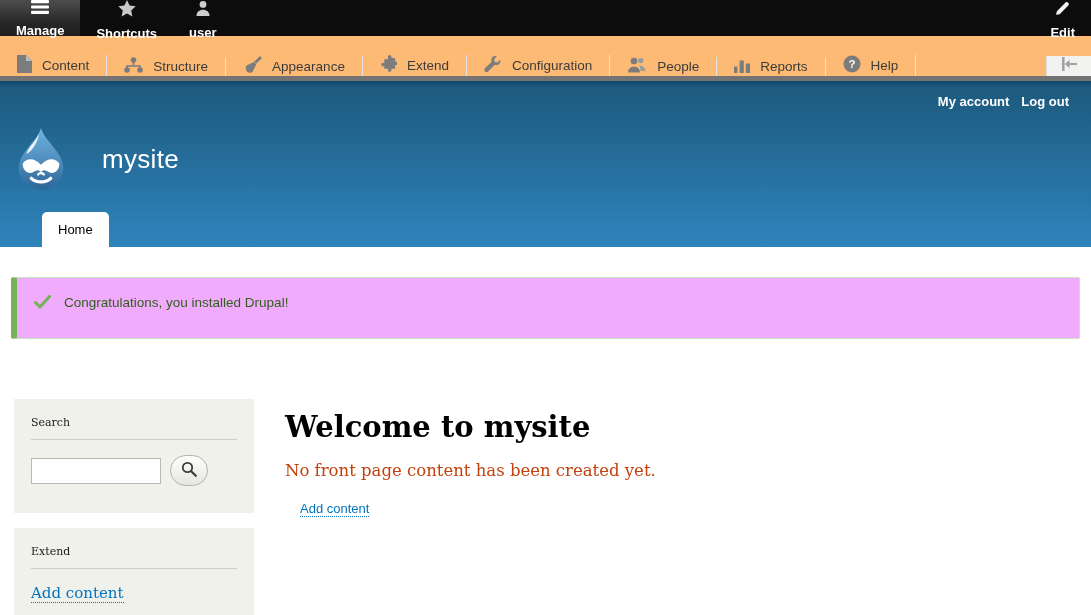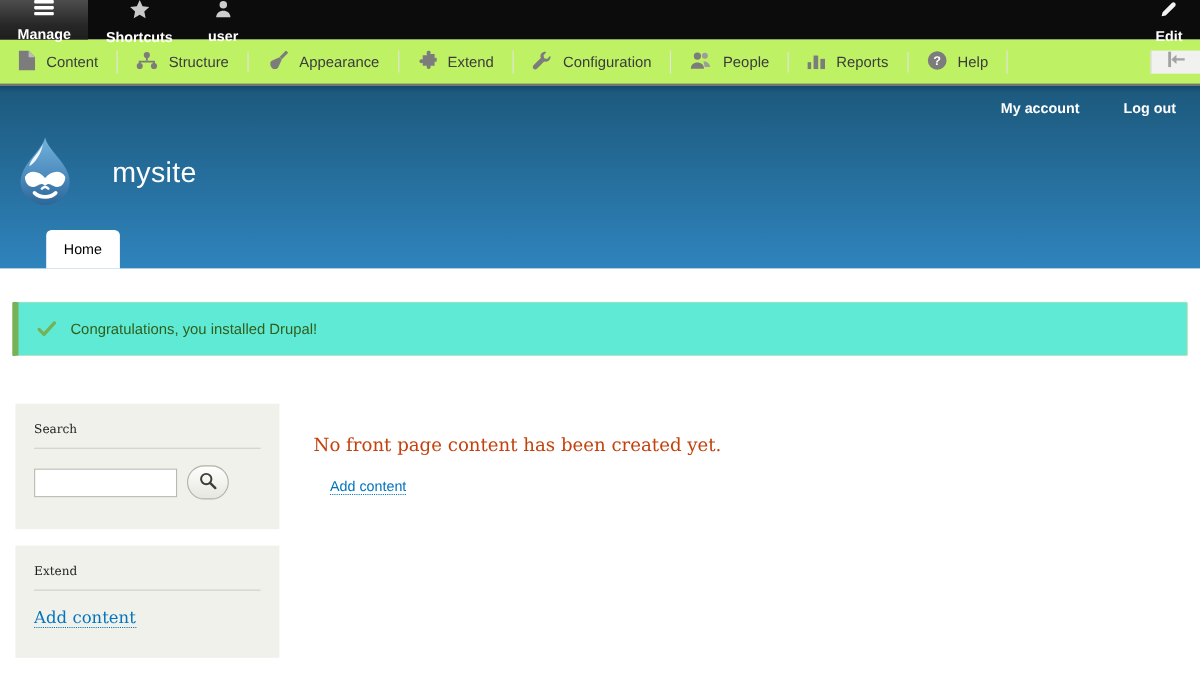--- a/index.html
+++ b/index.html
@@ -8,42 +8,42 @@
 
   
   .admin-bar{height:36px;background:#0c0c0c;display:flex;justify-content:space-between;align-items:stretch;}
   .bar-group{display:flex;align-items:stretch;}
   .bar-item{display:flex;align-items:center;gap:9px;padding:0 16px;font-size:13px;
             font-weight:bold;color:#fff;cursor:pointer;text-decoration:none;flex-direction:column;}
   .bar-item.active{background:linear-gradient(180deg,#4d4d4d 0%,#262626 65%,#1e1e1e 100%);}
   .bar-item .icn{display:flex;align-items:center;}
 
   
-  .tray{height:40px;background:#bef264;border-bottom:2px solid #737373;display:flex;align-items:center;box-sizing:content-box;}
+  .tray{height:40px;background:#fdba74;border-bottom:5px solid #737373;display:flex;align-items:flex-end;box-sizing:content-box;}
   .tray-item{display:flex;align-items:center;gap:10px;padding:0 17px;font-size:13.5px;color:#3c3c3c;
              border-right:1px solid #e3e3e1;cursor:pointer;text-decoration:none;}
   .tray-spacer{flex:1;}
   .tray-toggle{width:44px;background:#f1f1ef;border-left:1px solid #dcdcda;display:flex;
                align-items:center;justify-content:center;cursor:pointer;}
 
   
   .site-header{height:166px;position:relative;
      background:linear-gradient(180deg,#12486a 0px,#1d5a7e 6px,#2f84bd 100%);}
-  .secondary{position:absolute;top:13px;right:22px;display:flex;gap:40px;}
+  .secondary{position:absolute;top:13px;right:22px;display:flex;gap:12px;}
   .secondary a{color:#fff;font-size:13px;font-weight:bold;text-decoration:none;}
   .branding{position:absolute;top:46px;left:12px;display:flex;align-items:center;gap:32px;}
   .logo svg{display:block;}
   .site-name{color:#fff;font-size:26px;text-decoration:none;letter-spacing:.3px;}
   .primary-tabs{position:absolute;bottom:0;left:14px;padding-left:28px;}
   .tab{display:inline-block;background:#fff;color:#000;font-size:13px;
        padding:10px 16px 10px;border-radius:5px 5px 0 0;text-decoration:none;cursor:pointer;}
 
   
-  .message{margin:30px 11px 0;background:#5eead4;border:1px solid #c9e1bd;border-left:6px solid #77b259;
-           border-radius:2px;padding:17px 16px 16px 47px;font-size:13.5px;color:#325e1c;position:relative;}
+  .message{margin:30px 11px 17px;background:#f0abfc;border:1px solid #c9e1bd;border-left:6px solid #77b259;
+           border-radius:2px;padding:17px 16px 28px 47px;font-size:13.5px;color:#325e1c;position:relative;}
   .message .check{position:absolute;left:17px;top:17px;}
 
   
   .layout{display:flex;align-items:flex-start;}
   .sidebar{width:240px;margin:43px 0 0 14px;flex:none;}
   .block{background:#f1f1ec;padding:17px 17px 27px;margin-bottom:15px;box-sizing:border-box;}
   .block h2{font-family:"DejaVu Serif","Liberation Serif",serif;font-size:11px;font-weight:normal;
             color:#1a1a1a;margin:0;padding-bottom:10px;border-bottom:1px solid #cfcfc8;}
   .search-form{margin-top:15px;display:flex;align-items:center;}
   .search-input{width:118px;height:24px;border:1px solid #b9b9b0;background:#fff;padding:0 5px;font-size:13px;}
@@ -250,18 +250,19 @@
           </form>
         </section>
 
         <section class="block">
           <h2>Extend</h2>
           <a class="tools-link">Add content</a>
         </section>
       </aside>
 
       <section class="content">
+        <h1>Welcome to mysite</h1>
         <p>No front page content has been created yet.</p>
         <a class="action-link">Add content</a>
       </section>
     </div>
   </main>
 </div>
 
 </body></html>

